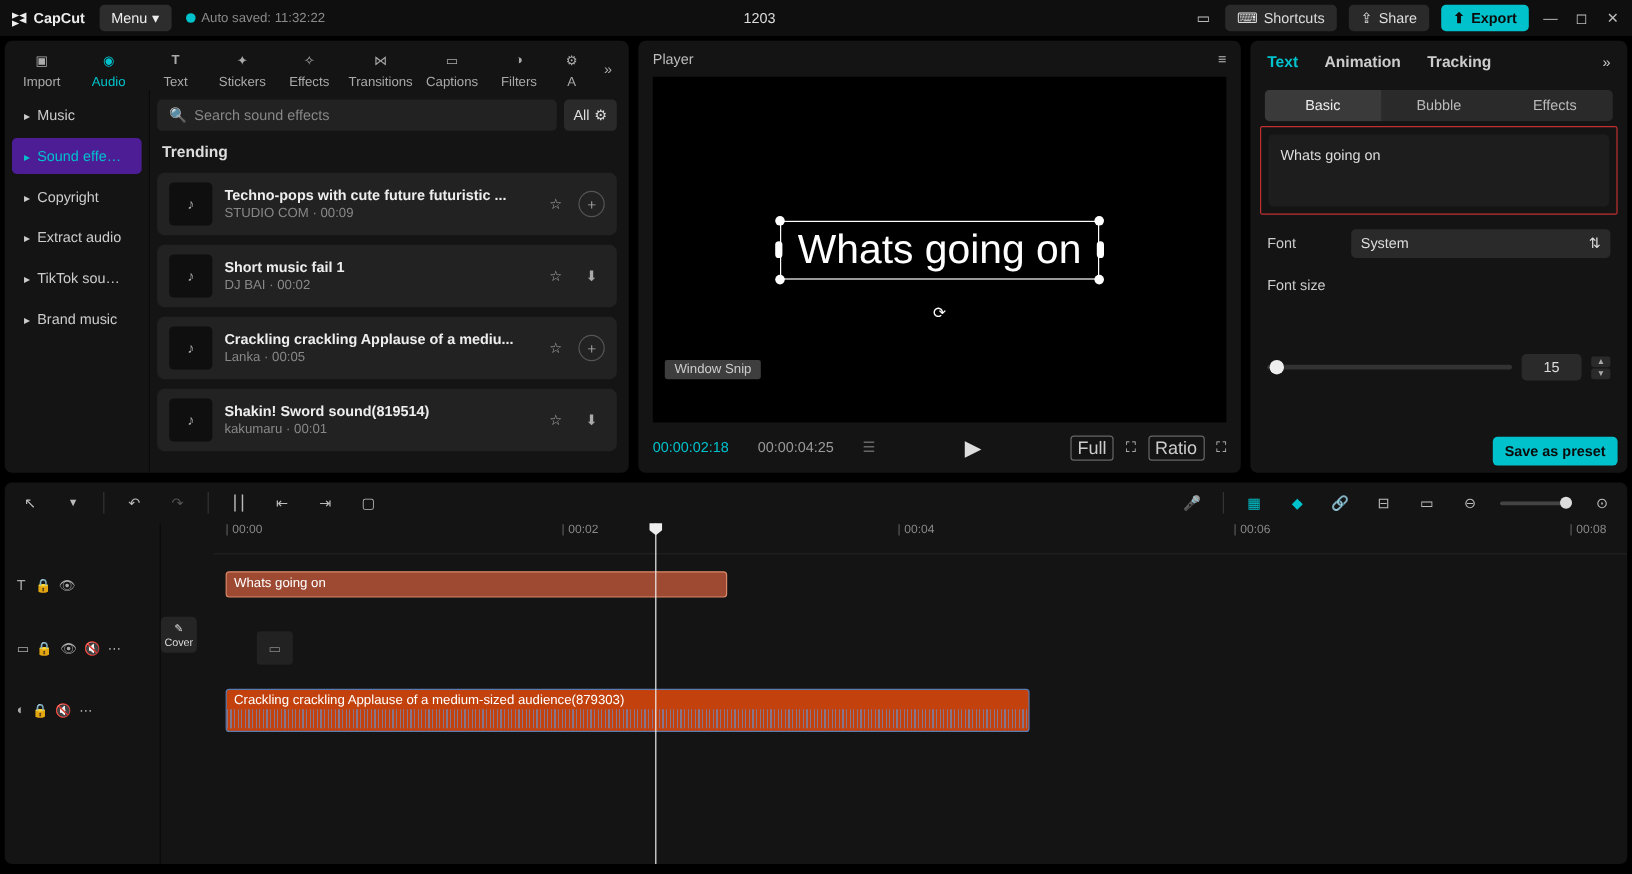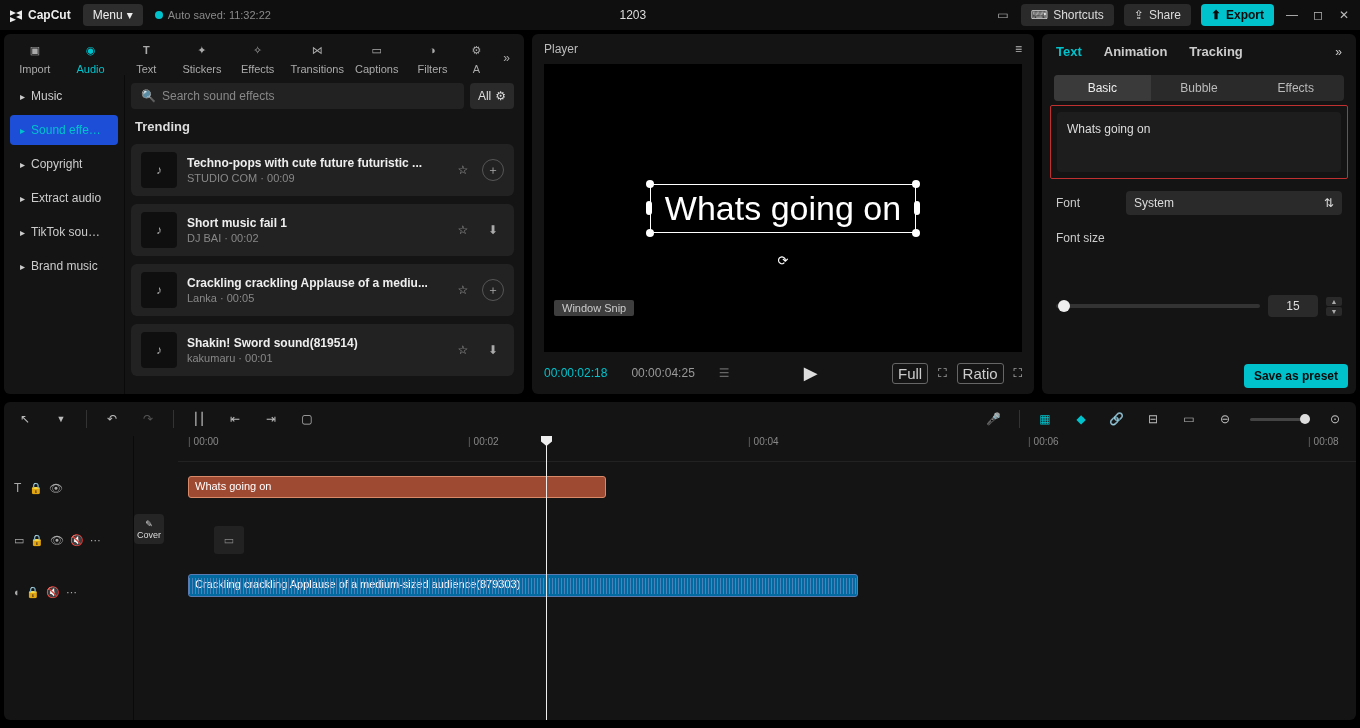--- a/index.html
+++ b/index.html
@@ -28,21 +28,21 @@
 .toptabs { display: flex; align-items: center; padding: 6px 8px 0 8px; gap: 10px; }
 .toptab { display: flex; flex-direction: column; align-items: center; gap: 3px; color: #aaa; font-size: 11px; cursor: pointer; width: 54px; }
 .toptab.active { color: #00c2cc; }
 .toptab .ticon { width: 20px; height: 20px; display:flex; align-items:center; justify-content:center; }
 .more-icon { color: #aaa; padding: 6px; cursor:pointer; }
 
 
 .left-body { display: flex; flex: 1; overflow: hidden; }
 .subnav { width: 120px; padding: 6px; display:flex; flex-direction:column; gap:4px; }
 .subnav-item { padding: 8px 10px; color: #ccc; border-radius: 4px; cursor: pointer; font-size: 12px; white-space:nowrap; overflow:hidden; text-overflow:ellipsis;}
-.subnav-item.active { background: #1d4ed8; color: #00c2cc; }
+.subnav-item.active { background: #4c1d95; color: #00c2cc; }
 .subnav-item::before { content: "▸"; margin-right: 6px; color: inherit; font-size:10px;}
 .subnav-item.active::before{color:#00c2cc;}
 .list-area { flex: 1; padding: 8px 10px 8px 6px; overflow: hidden; border-left: 1px solid #0a0a0a;}
 .search-row { display: flex; gap: 6px; margin-bottom: 10px; }
 .search-box { flex: 1; background: #222; border-radius: 4px; padding: 6px 10px; color: #888; font-size: 12px; display:flex; align-items:center; gap:6px;}
 .all-btn { background: #2a2a2a; border-radius: 4px; padding: 6px 8px; color: #ddd; display:flex; align-items:center; gap:4px; cursor:pointer;}
 .section-title { color: #ddd; font-size: 13px; font-weight: 600; margin: 6px 0 10px 4px; }
 .sound-item { background: #222; border-radius: 6px; display: flex; align-items: center; padding: 8px 10px; gap: 10px; margin-bottom: 8px; }
 .sound-thumb { width: 36px; height: 36px; background: #0f0f0f; border-radius: 4px; display:flex; align-items:center; justify-content:center; color:#aaa; }
 .sound-meta { flex: 1; overflow: hidden; }
@@ -112,21 +112,21 @@
 .ruler { height:26px; position:relative; border-bottom:1px solid #222;}
 .ruler .tick { position:absolute; top:0; font-size:10px; color:#888; }
 .ruler .tick::before{content:"|"; color:#666; margin-right:3px;}
 .playhead { position:absolute; top:0; bottom:0; width:1px; background:#eee; z-index:50;}
 .playhead::before { content:""; position:absolute; top:-1px; left:-5px; width:11px; height:11px; background:#eee; clip-path: polygon(0 0,100% 0,100% 60%,50% 100%,0 60%);}
 .track { height:52px; position:relative; }
 .clip { position:absolute; top:14px; height:22px; border-radius:3px; font-size:11px; color:#fff; padding:3px 6px; overflow:hidden; white-space:nowrap;}
 .clip.text-clip { background:#9e4a33; border:1px solid #d98868;}
 .clip.text-clip.selected::after{content:"";position:absolute;inset:-2px;border:1px solid #fff;border-radius:4px;pointer-events:none;}
 .clip.video-placeholder{ top:12px; height:28px; width:30px; background:#222; display:flex;align-items:center;justify-content:center;color:#888;}
-.clip.audio-clip { top:8px; height:23px; background:#0369a1; border:1px solid #5a7ab0; }
+.clip.audio-clip { top:8px; height:36px; background:#c2410c; border:1px solid #5a7ab0; }
 .audio-wave { position:absolute; left:0; right:0; bottom:2px; height:16px; background: repeating-linear-gradient(90deg, #6b8cc4 0 1px, transparent 1px 3px); opacity:0.7;}
 
 svg { display:block;}
 </style>
 </head>
 <body>
 
 <div class="titlebar">
   <div class="logo">
     <svg width="16" height="16" viewBox="0 0 24 24">

